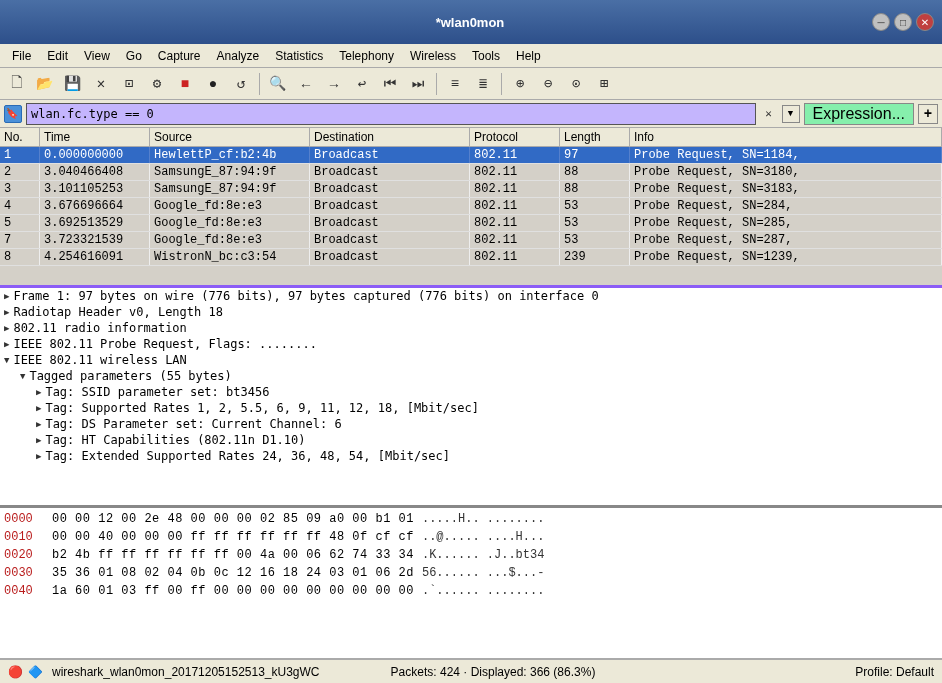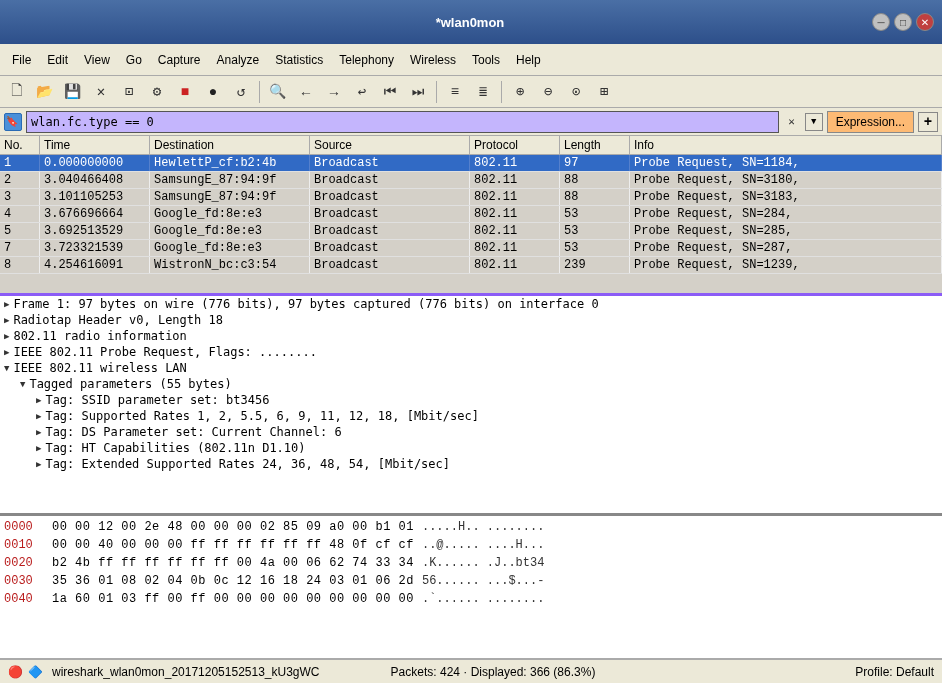--- a/index.html
+++ b/index.html
@@ -27,21 +27,21 @@
       background: #c0c0c0;
       display: flex; align-items: center; justify-content: center;
       font-size: 10px; color: #333; cursor: pointer;
     }
 
     
     #menubar {
       background: #ece9d8;
       display: flex;
       align-items: center;
-      height: 32px;
+      height: 24px;
       padding: 0 4px;
       border-bottom: 1px solid #aaa;
       font-family: sans-serif;
       font-size: 12px;
       flex-shrink: 0;
     }
     .menu-item {
       padding: 2px 8px;
       cursor: pointer;
       color: #000;
@@ -101,22 +101,22 @@
       font-size: 11px; color: #333;
     }
     #filter-dropdown-btn {
       width: 18px; height: 18px; cursor: pointer;
       background: #ece9d8; border: 1px solid #888;
       display: flex; align-items: center; justify-content: center;
       font-size: 9px;
     }
     #expression-btn {
       padding: 1px 8px; cursor: pointer;
-      background: #fdba74; border: 1px solid #888;
-      font-family: sans-serif; font-size: 12px;
+      background: #86efac; border: 1px solid #888;
+      font-family: sans-serif; font-size: 16px;
       height: 22px;
     }
     #filter-plus {
       width: 20px; height: 20px; cursor: pointer;
       background: #ece9d8; border: 1px solid #888;
       display: flex; align-items: center; justify-content: center;
       font-size: 14px; font-weight: bold;
     }
 
     
@@ -281,22 +281,22 @@
   <button id="expression-btn">Expression...</button>
   <div id="filter-plus">+</div>
 </div>
 
 <div id="main">
 
   <div id="packet-list-container">
     <div id="packet-list-header">
         <div class="ph-cell">No.</div>
         <div class="ph-cell">Time</div>
+        <div class="ph-cell">Source</div>
         <div class="ph-cell">Destination</div>
-        <div class="ph-cell">Source</div>
         <div class="ph-cell">Protocol</div>
         <div class="ph-cell">Length</div>
         <div class="ph-cell">Info</div>
       </div>
     <div id="packet-list-body">
         <div class="pkt-row selected">
           <div class="pkt-cell">1</div>
           <div class="pkt-cell">0.000000000</div>
           <div class="pkt-cell">HewlettP_cf:b2:4b</div>
           <div class="pkt-cell">Broadcast</div>

